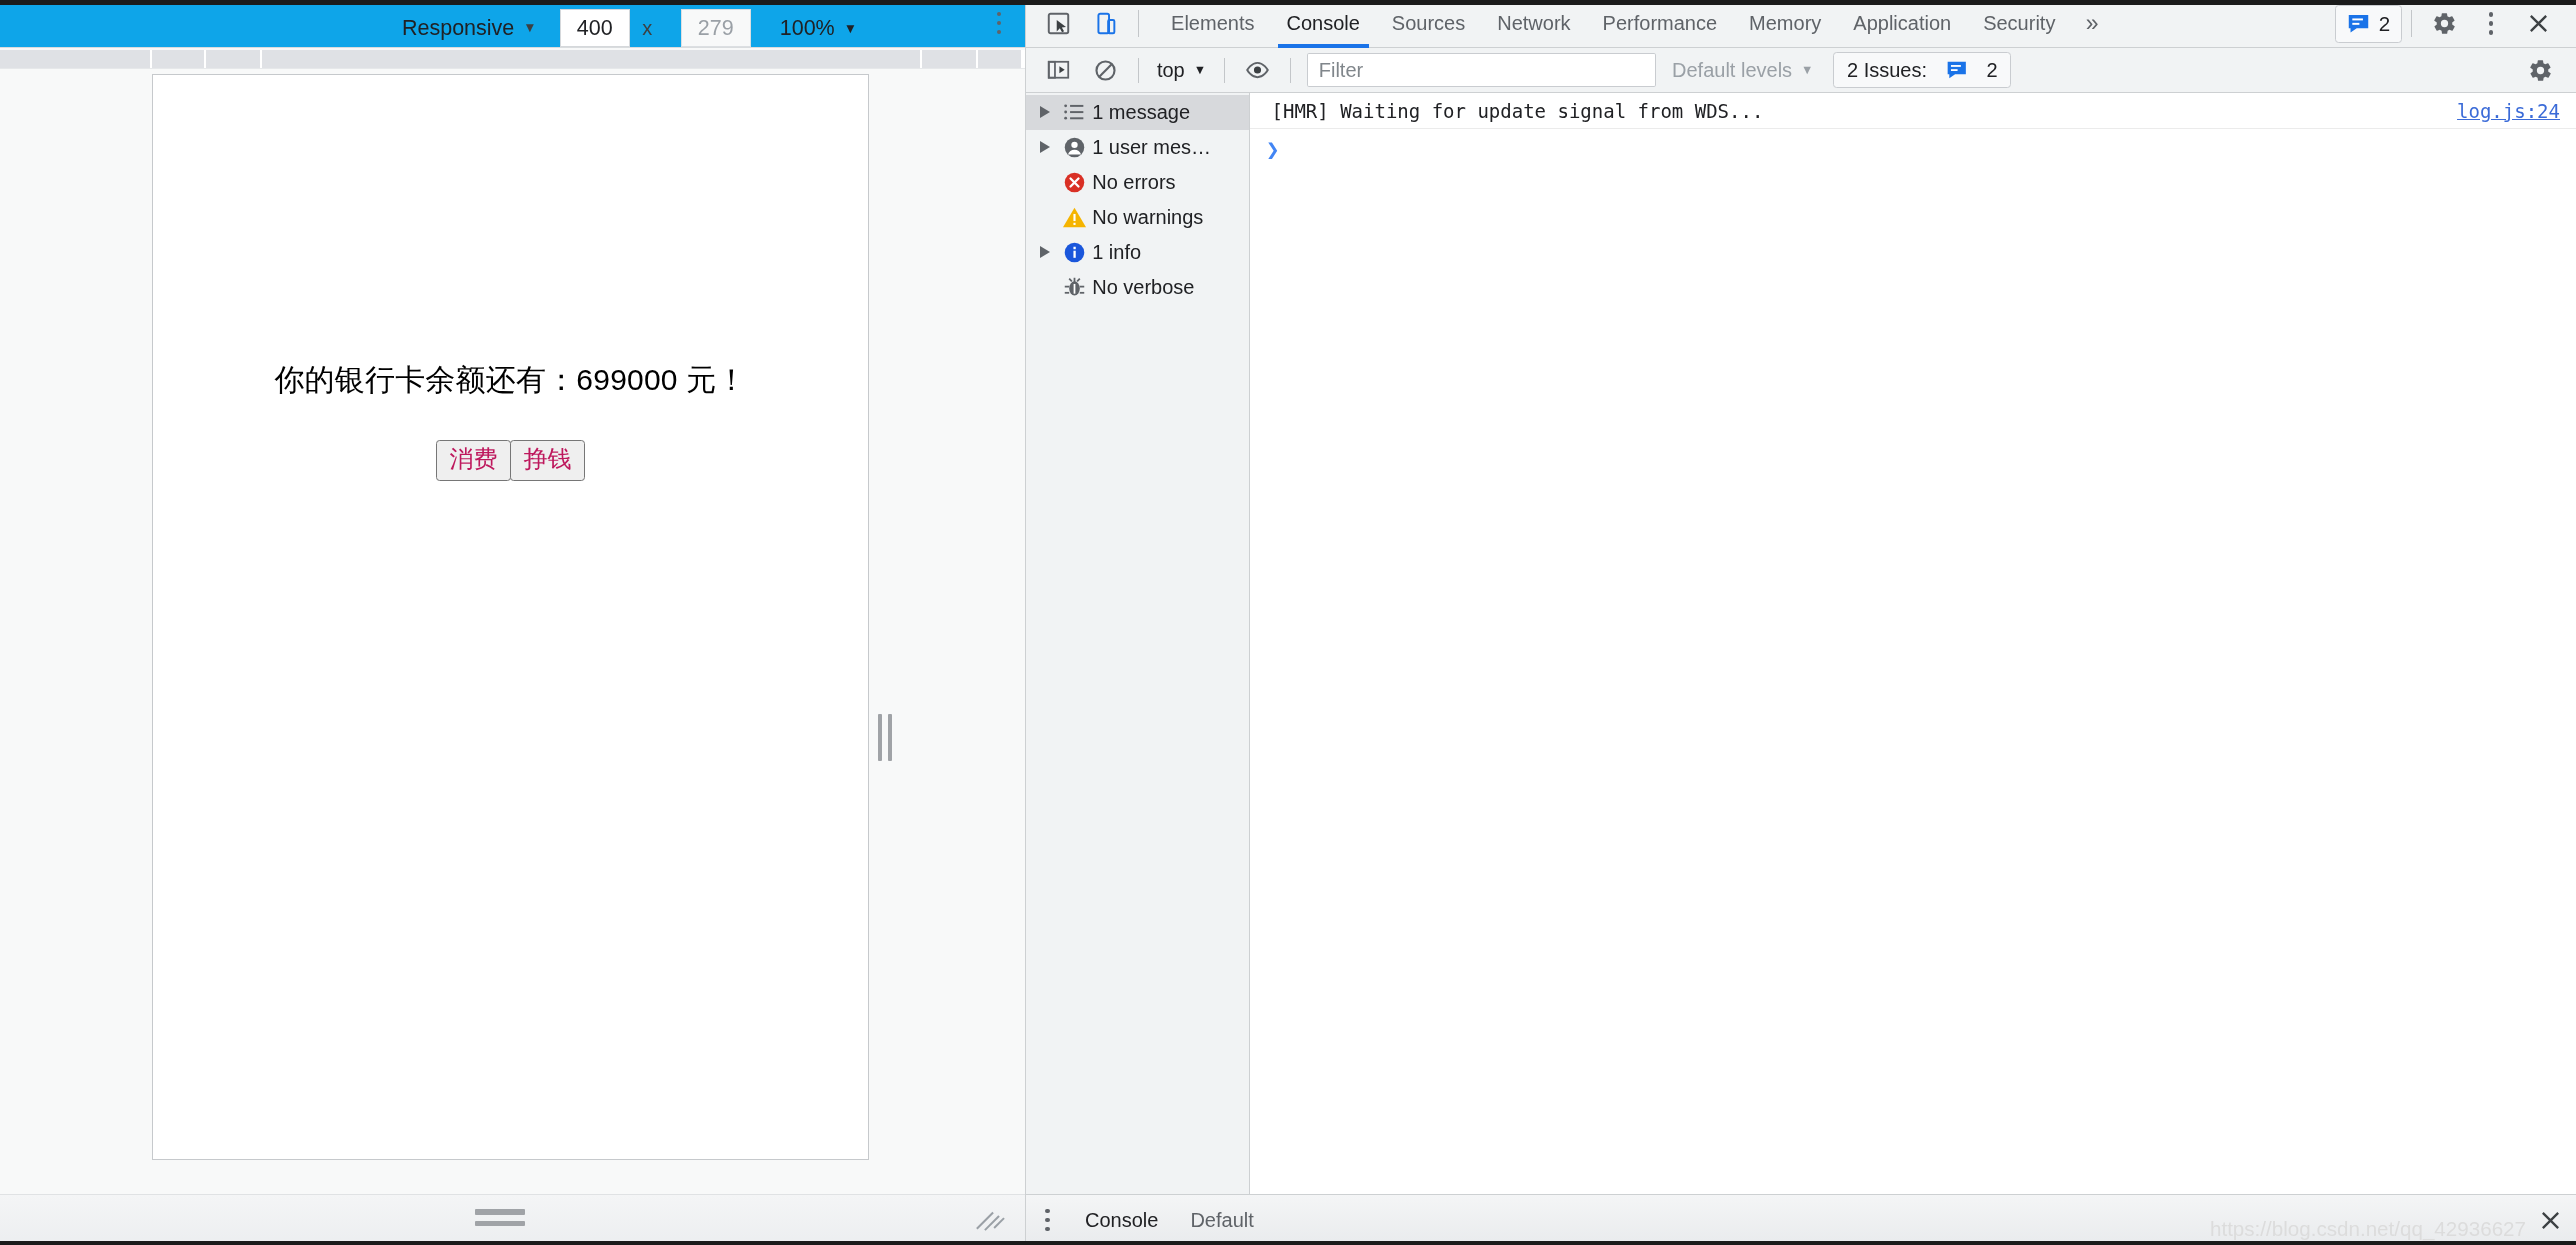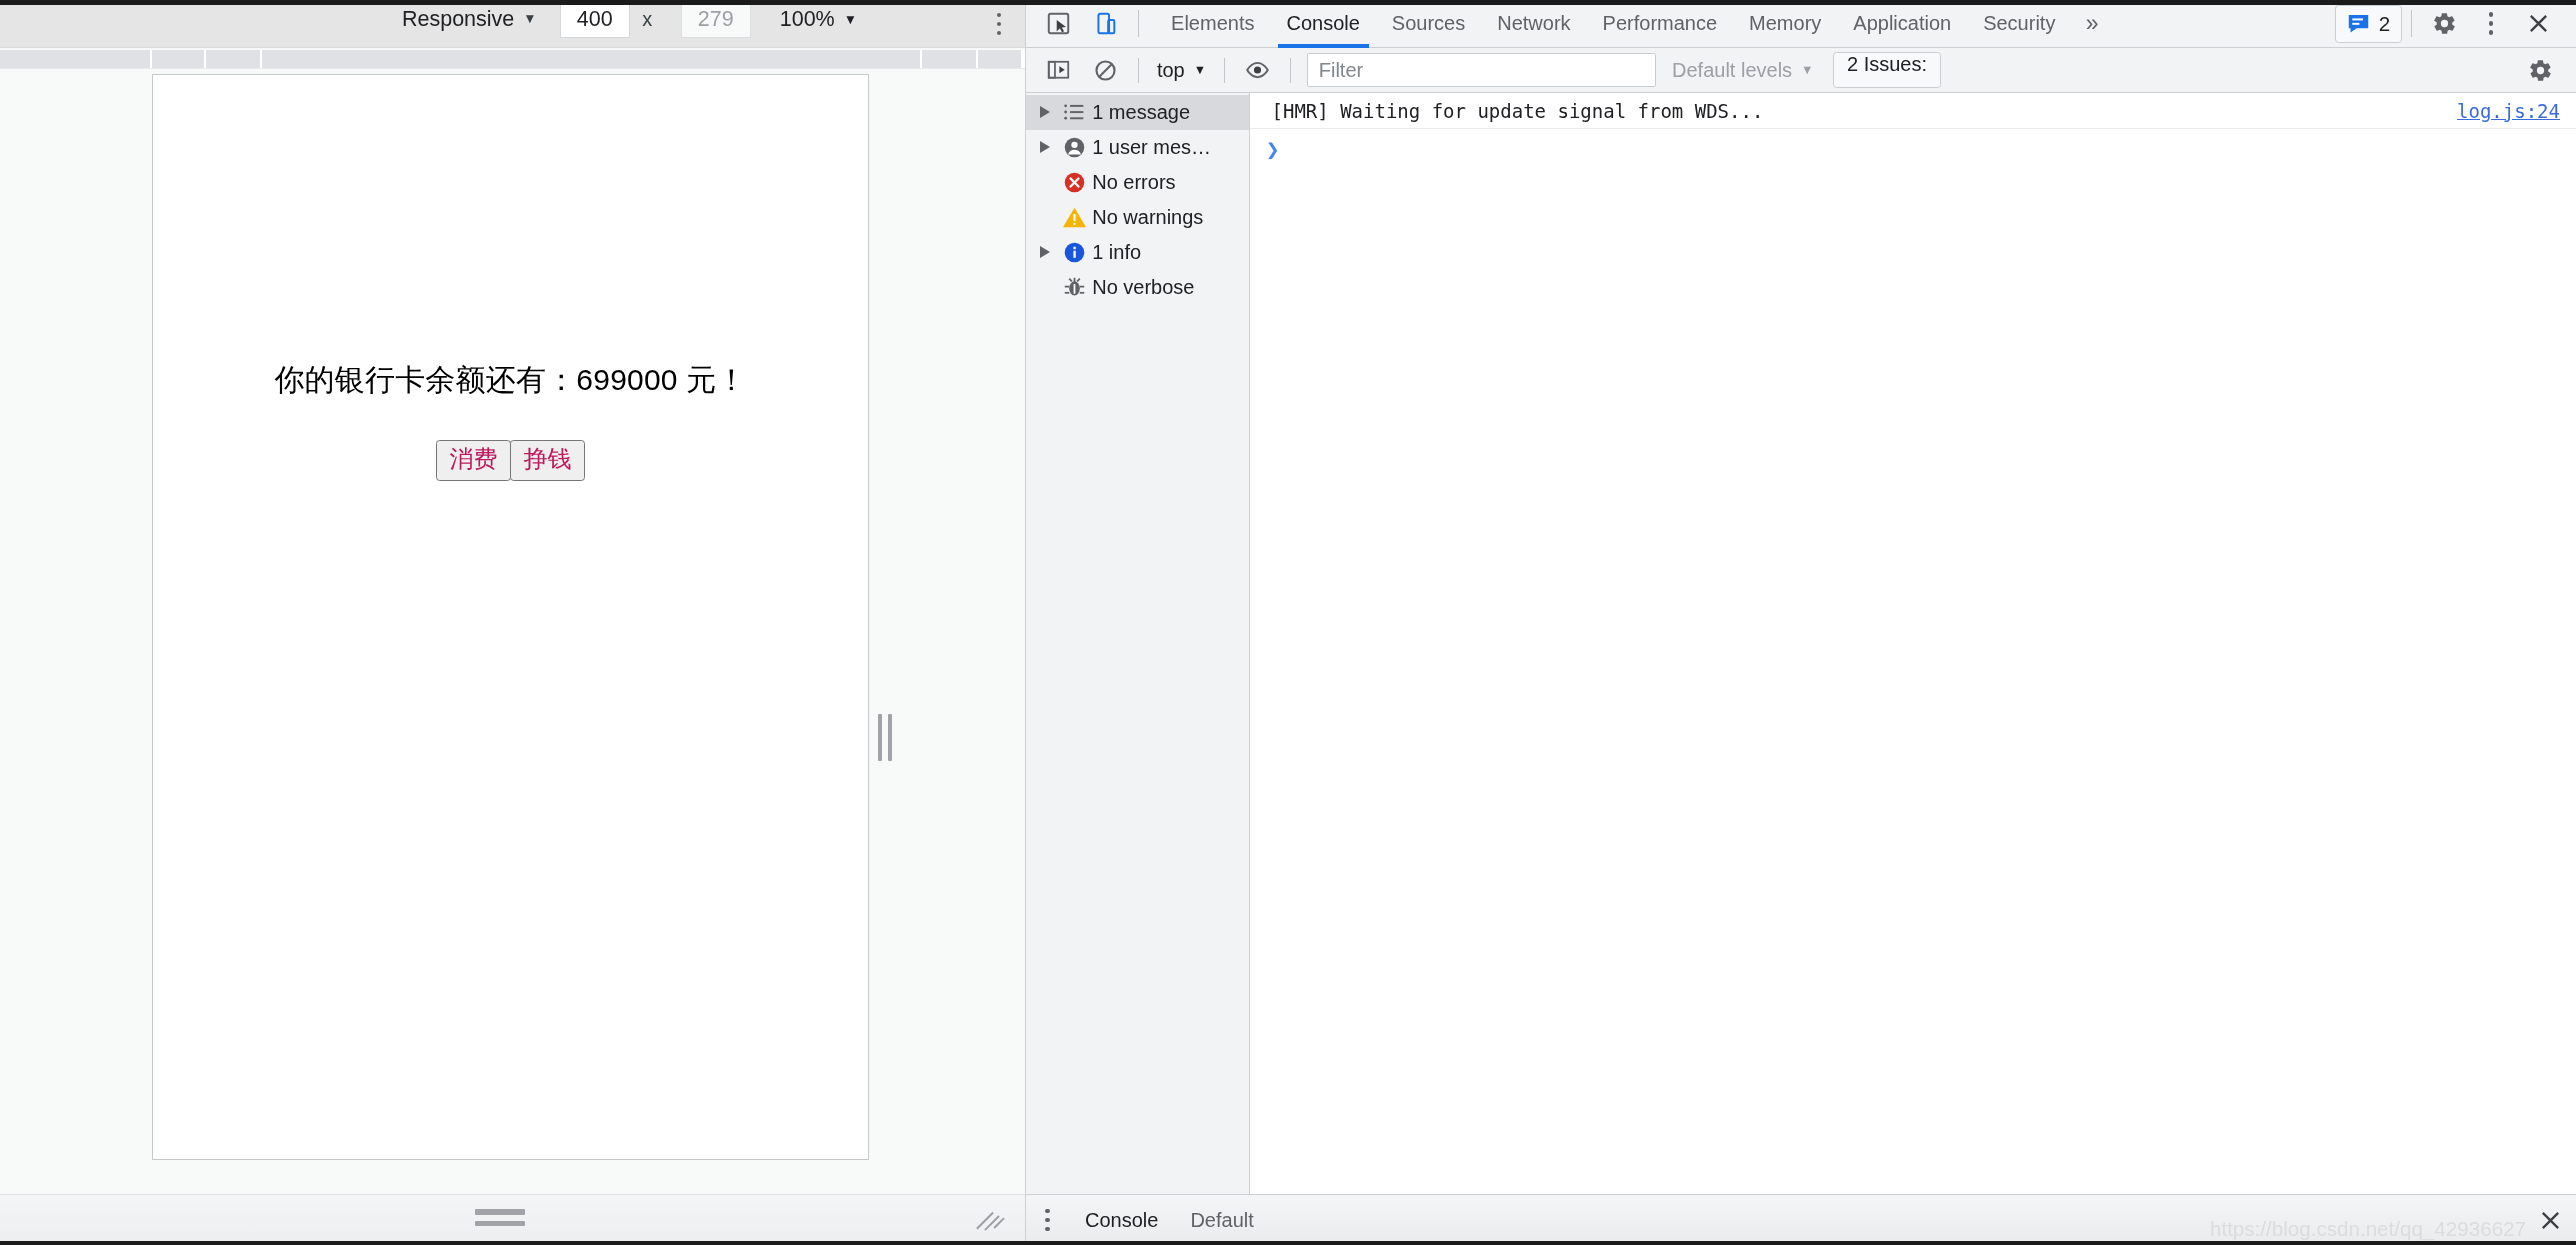--- a/index.html
+++ b/index.html
@@ -24,24 +24,24 @@
     height: 1245px;
     background: #f8f9f9;
     display: flex;
     flex-direction: column;
     border-right: 0.9px solid #cdd0d2;
     box-sizing: border-box;
   }
   .device-toolbar {
     height: 48px;
     min-height: 48px;
-    background: #e5e5e5;
+    background: #0ea5e9;
     border-bottom: 0.9px solid #d9dcde;
     display: flex;
-    align-items: flex-start;
+    align-items: flex-end;
     justify-content: flex-end;
     padding-right: 0;
     box-sizing: border-box;
     position: relative;
   }
   .dt-group {
     display: flex;
     align-items: center;
     gap: 0;
   }
@@ -325,21 +325,20 @@
     display: flex; align-items: center; gap: 19px;
     border: 0.9px solid #c9ccd0;
     border-radius: 3.6px;
     height: 34px;
     padding: 0 12.5px;
     margin-left: 20px;
     background: #f8f9fa;
     font-size: 20px;
     color: #202124;
     white-space: nowrap;
-    flex-direction: column;
   }
   .ct-right { margin-left: auto; display:flex; align-items:center; padding-right: 12.5px;}
 
   .console-body {
     flex: 1;
     display: flex;
     flex-direction: row;
     min-height: 0;
     background: #fff;
   }

